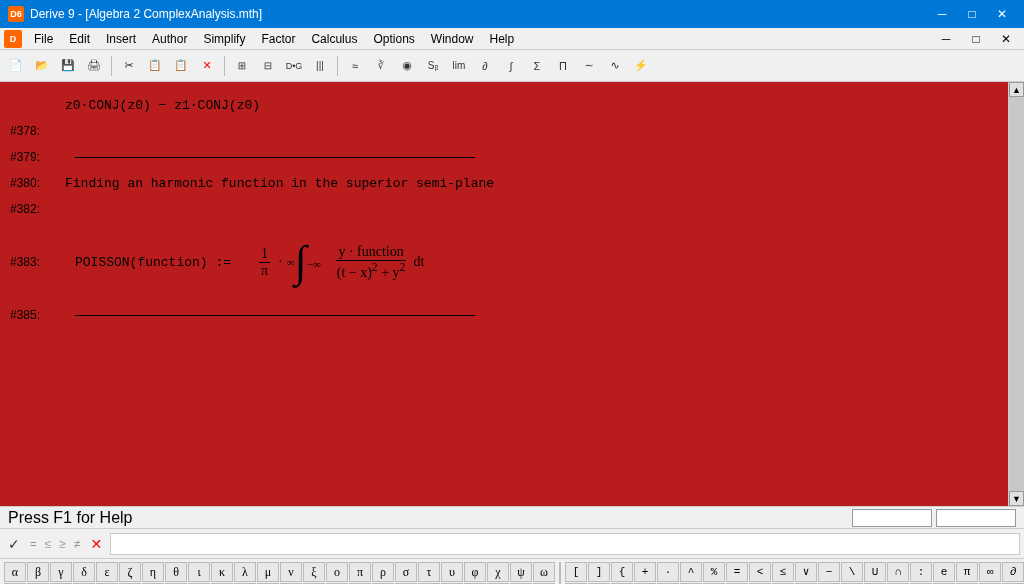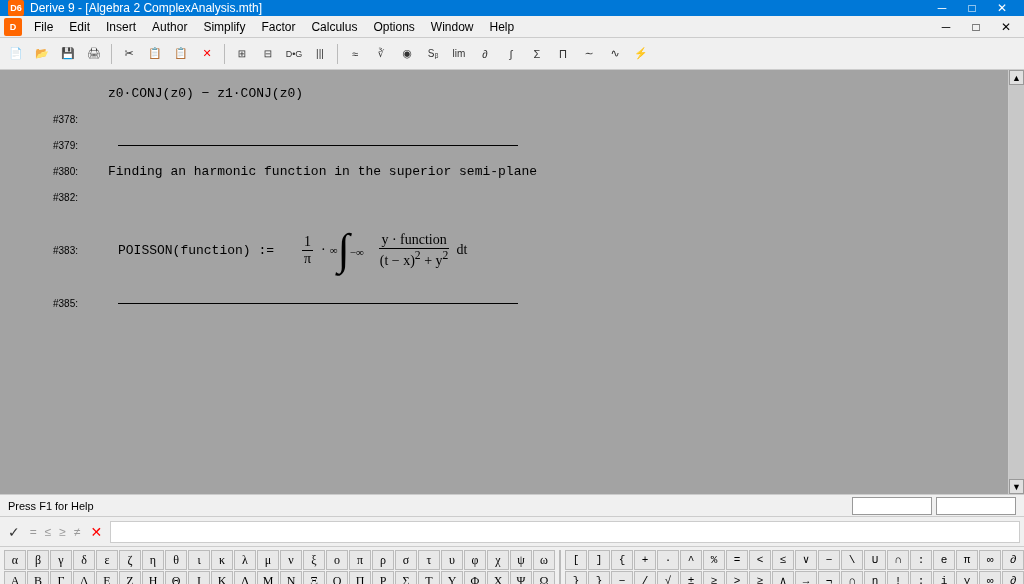--- a/index.html
+++ b/index.html
@@ -6,21 +6,21 @@
     body { font-family: 'Segoe UI', Tahoma, sans-serif; font-size: 12px; background: #c0c0c0; user-select: none; }
 
     
     .title-bar {
       background: #0078d7;
       color: white;
       display: flex;
       align-items: center;
       justify-content: space-between;
       padding: 4px 8px;
-      height: 16px;
+      height: 28px;
     }
     .title-bar-left { display: flex; align-items: center; gap: 6px; font-size: 12px; }
     .title-bar-icon { width: 16px; height: 16px; background: #ff6600; border-radius: 2px; display: flex; align-items: center; justify-content: center; color: white; font-size: 9px; font-weight: bold; }
     .title-bar-controls { display: flex; gap: 2px; }
     .title-btn { width: 28px; height: 18px; background: transparent; border: none; color: white; cursor: pointer; display: flex; align-items: center; justify-content: center; font-size: 12px; }
 
     
     .menu-bar {
       background: #f0f0f0;
       border-bottom: 1px solid #ccc;
@@ -64,44 +64,43 @@
       height: calc(584px - 24px - 22px - 32px - 22px - 30px - 30px);
       background: white;
       overflow: hidden;
     }
 
     
     .content-area {
       flex: 1;
       overflow-y: auto;
       overflow-x: hidden;
-      background: #a3a3a3;
+      background: #b91c1c;
       padding: 10px 0;
       font-family: 'Courier New', monospace;
       font-size: 13px;
       position: relative;
     }
     .content-area::-webkit-scrollbar { width: 12px; }
     .content-area::-webkit-scrollbar-track { background: #f0f0f0; border-left: 1px solid #ccc; }
     .content-area::-webkit-scrollbar-thumb { background: #aaa; border: 1px solid #999; }
 
     
     .expr-line {
       display: flex;
       align-items: center;
       min-height: 26px;
       padding: 2px 0;
     }
     .line-number {
       color: #000;
-      font-size: 10px;
+      font-size: 12px;
       min-width: 55px;
       padding-left: 10px;
       font-family: Arial, sans-serif;
-      margin-left: 43px;
     }
     .line-content {
       flex: 1;
       padding-left: 10px;
     }
 
     
     .math-text {
       font-family: 'Courier New', monospace;
       font-size: 13px;
@@ -143,21 +142,21 @@
     .selected-line .line-content { color: white; }
 
     
     .status-bar {
       background: #f0f0f0;
       border-top: 1px solid #ccc;
       display: flex;
       align-items: center;
       padding: 2px 8px;
       height: 22px;
-      font-size: 11px;
+      font-size: 16px;
       color: #000;
     }
     .status-right { margin-left: auto; display: flex; gap: 4px; }
     .status-box { border: 1px solid #999; background: white; padding: 1px 8px; min-width: 80px; height: 18px; }
 
     
     .input-bar {
       background: #f0f0f0;
       border-top: 1px solid #ccc;
       display: flex;

